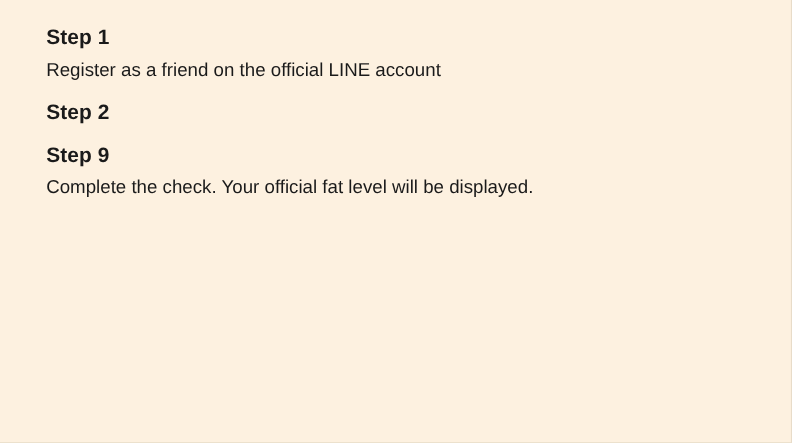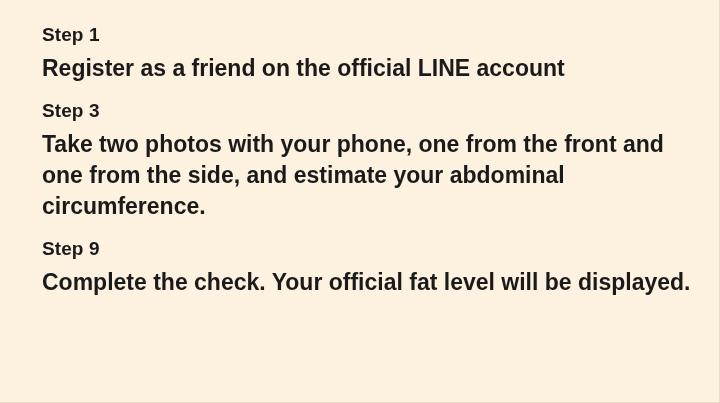--- a/index.html
+++ b/index.html
@@ -34,22 +34,22 @@
     margin-top: 16px;
   }
   .step-title {
     font-size: 19px;
     font-weight: bold;
     line-height: 1.2;
     margin: 0 0 6px 0;
     letter-spacing: 0.1px;
   }
   .step-body {
-    font-size: 23px;
-    font-weight: bold;
+    font-size: 17px;
+    font-weight: normal;
     line-height: 1.35;
     margin: 0 0 16px 0;
     max-width: 655px;
   }
   .step-block:first-child .step-title {
     margin-top: 4px;
   }
   .step-block:last-child .step-body {
     margin-bottom: 0;
   }
@@ -59,26 +59,23 @@
 
 <div class="page">
   <div class="steps">
 
     <div class="step-block">
       <div class="step-title">Step 1</div>
       <div class="step-body">Register as a friend on the official LINE account</div>
     </div>
 
     <div class="step-block">
+      <div class="step-title">Step 2</div>
     </div>
 
-    <div class="step-block">
-      <div class="step-title">Step 3</div>
-      <div class="step-body">Take two photos with your phone, one from the front and one from the side, and estimate your abdominal circumference.</div>
-    </div>
 
     <div class="step-block">
       <div class="step-title">Step 9</div>
       <div class="step-body">Complete the check. Your official fat level will be displayed.</div>
     </div>
 
   </div>
 </div>
 
 </body></html>

